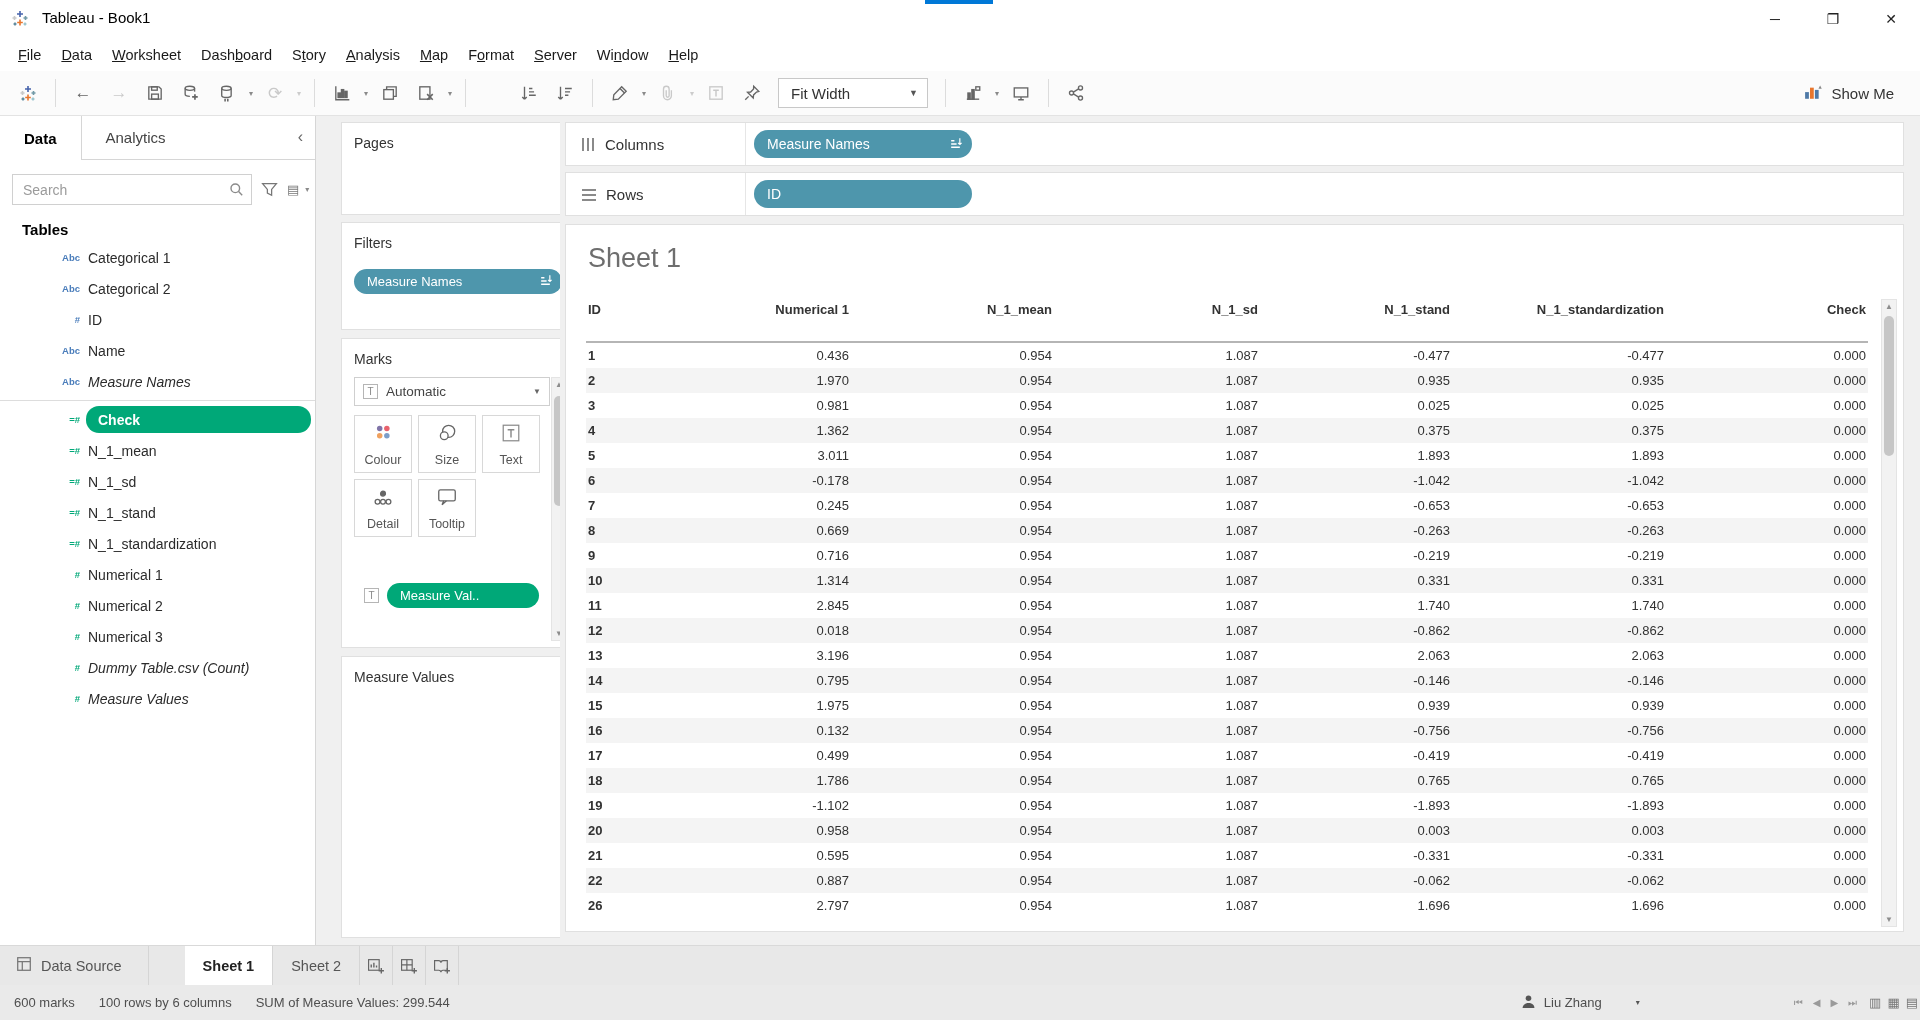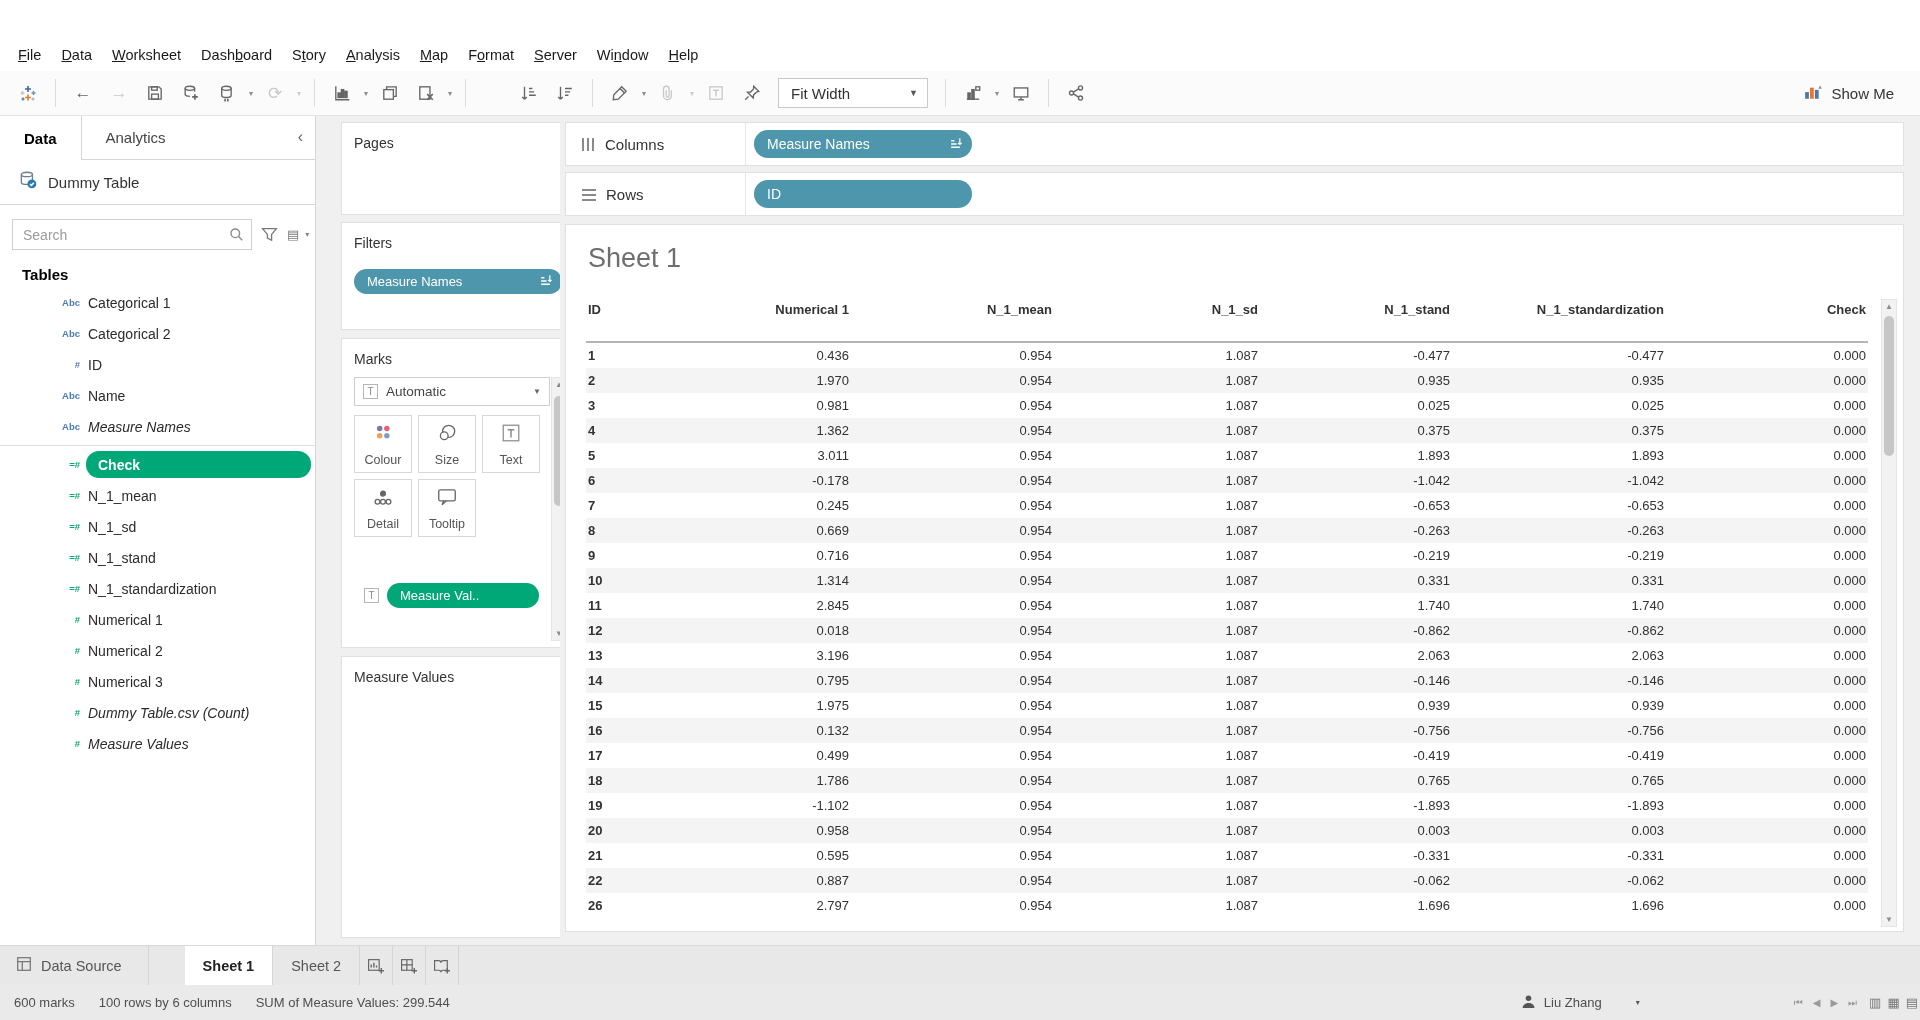--- a/index.html
+++ b/index.html
@@ -155,20 +155,39 @@
   .sb-user { display:flex; align-items:center; gap:8px; margin-right:150px; }
   .sb-user .caret { font-size:8px; color:#555; margin-left:26px; }
   .sb-nav { display:flex; align-items:center; gap:10px; color:#9a9a9a; font-size:10px; margin-right:8px; }
   .sb-views { display:flex; align-items:center; gap:6px; color:#777; font-size:13px; }
 </style>
 </head>
 <body>
 
 <div id="app">
 
+  <div class="titlebar">
+    <span class="logo"><svg width="20" height="20" viewBox="0 0 20 20">
+          <g stroke-width="1.6">
+            <path d="M10 3v6M7 6h6" stroke="#4663ac"></path>
+            <path d="M4.5 8v4M2.5 10h4" stroke="#c8c8c8"></path>
+            <path d="M15.5 8v4M13.5 10h4" stroke="#7199a6"></path>
+            <path d="M10 11.5v6M7.2 14.5h5.6" stroke="#e8762d"></path>
+            <path d="M5 14.5v3M3.5 16h3" stroke="#5b879b"></path>
+            <path d="M15 14.5v3M13.5 16h3" stroke="#9ac4cc"></path>
+          </g>
+        </svg></span>
+    <span class="title">Tableau - Book1</span>
+    <div class="accent-strip"></div>
+    <div class="win-controls">
+      <span class="win-btn">─</span>
+      <span class="win-btn">❐</span>
+      <span class="win-btn">✕</span>
+    </div>
+  </div>
 
   <div class="menubar" id="menubar">
       <span class="menu-item"><u>F</u>ile</span>
       <span class="menu-item"><u>D</u>ata</span>
       <span class="menu-item"><u>W</u>orksheet</span>
       <span class="menu-item">Dash<u>b</u>oard</span>
       <span class="menu-item">S<u>t</u>ory</span>
       <span class="menu-item"><u>A</u>nalysis</span>
       <span class="menu-item"><u>M</u>ap</span>
       <span class="menu-item">F<u>o</u>rmat</span>
@@ -322,29 +341,20 @@
   </div>
 
   <div class="main">
 
     <div class="datapane">
       <div class="dp-tabs">
         <div class="dp-tab active">Data</div>
         <div class="dp-tab inactive">Analytics</div>
         <span class="dp-collapse">‹</span>
       </div>
-      <div class="dp-source">
-        <span><svg width="20" height="20" viewBox="0 0 18 18" fill="none" stroke="#6a8193" stroke-width="1.2">
-              <ellipse cx="8" cy="4" rx="5" ry="2"></ellipse>
-              <path d="M3 4v7c0 1.1 2.2 2 5 2s5-.9 5-2V4"></path>
-              <circle cx="12.5" cy="12.5" r="4" fill="#2a79af" stroke="none"></circle>
-              <path d="M10.8 12.5l1.3 1.3 2.2-2.4" stroke="#fff" stroke-width="1.3"></path>
-            </svg></span>
-        <span class="ds-label">Dummy Table</span>
-      </div>
       <div class="dp-searchrow">
         <div class="dp-search">
           <input type="text" placeholder="Search" style="">
           <span class="mag"><svg width="15" height="15" viewBox="0 0 15 15" fill="none" stroke="#8a8a8a" stroke-width="1.4">
                 <circle cx="6.3" cy="6.3" r="4.3"></circle>
                 <path d="M9.6 9.6l3.6 3.6"></path>
               </svg></span>
         </div>
         <span class="tb-icon" style="width:22px">
             <svg width="17" height="16" viewBox="0 0 16 15" fill="none" stroke="#777" stroke-width="1.2">

